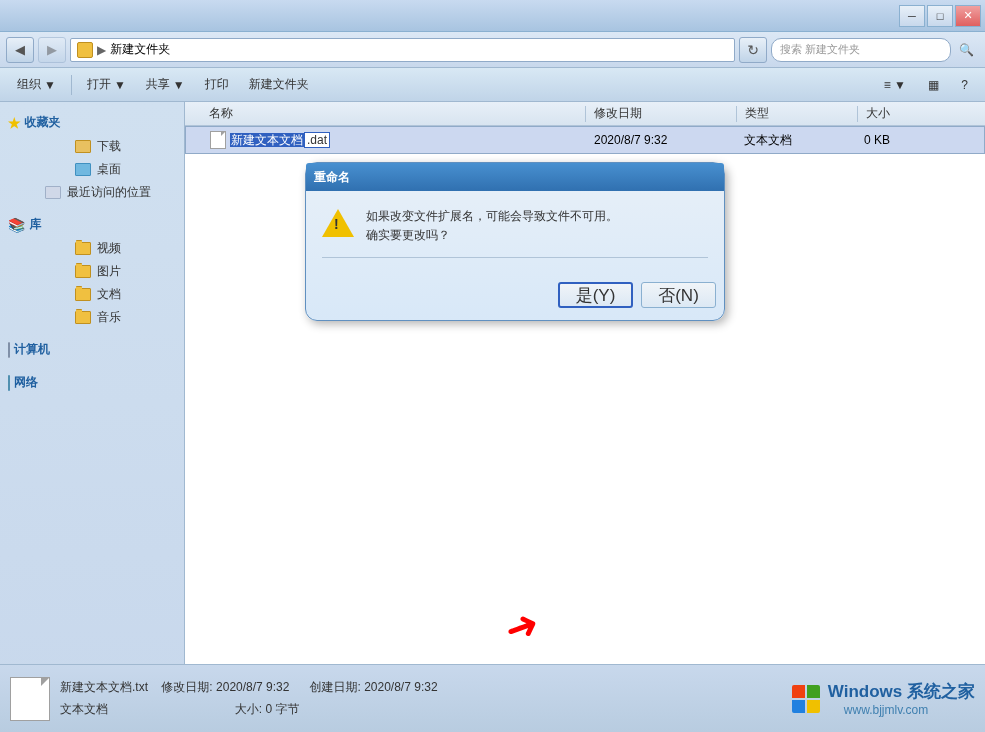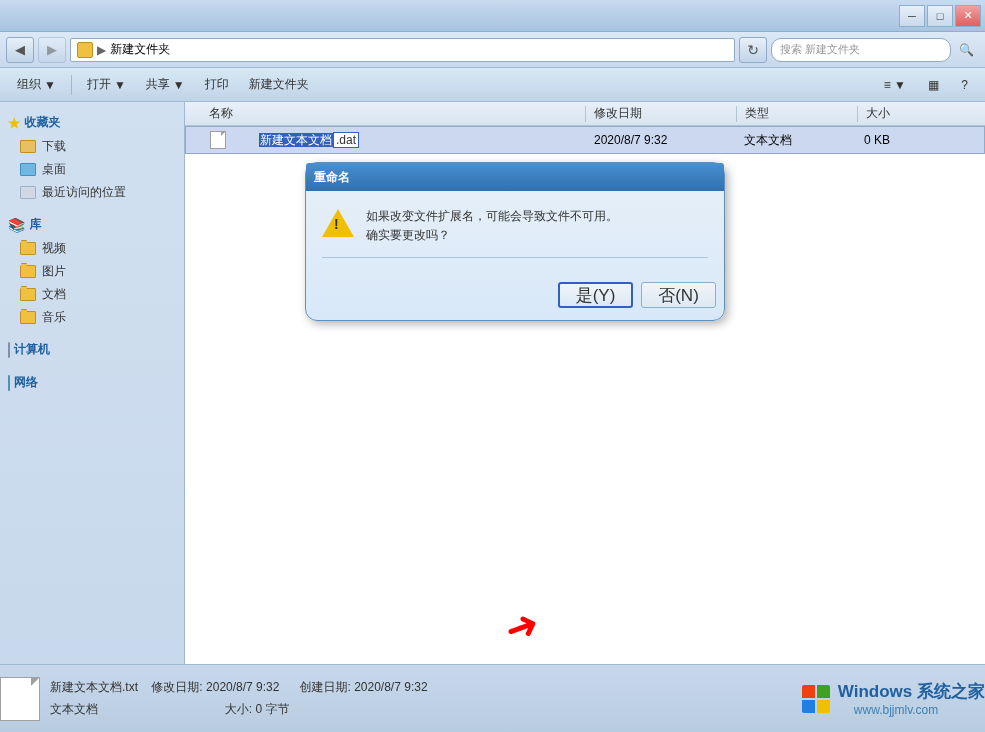--- a/index.html
+++ b/index.html
@@ -170,20 +170,21 @@
       gap: 4px;
     }
     .sidebar-item {
       display: flex;
       align-items: center;
       padding: 3px 8px 3px 20px;
       cursor: pointer;
       gap: 6px;
       font-size: 12px;
       color: #333;
+      justify-content: center;
     }
     .sidebar-icon {
       width: 16px; height: 16px;
       display: flex; align-items: center; justify-content: center;
       flex-shrink: 0;
     }
     
     .star-icon { color: #f0c000; font-size: 14px; }
     
     .folder-yellow { width: 16px; height: 13px; background: #f0c040; border: 1px solid #c09020; border-radius: 1px; position: relative; }
@@ -237,21 +238,20 @@
     .file-icon::after {
       content: '';
       position: absolute;
       top: 0; right: 0;
       width: 0; height: 0;
       border-left: 4px solid #a0a0a0;
       border-bottom: 4px solid transparent;
     }
     .file-name-text {
       font-size: 12px;
-      margin-left: 29px;
     }
     .file-name-highlight {
       background: #3060c0;
       color: white;
       padding: 0 1px;
     }
     .file-name-ext-edit {
       background: white;
       border: 1px solid #3060c0;
       color: #333;
@@ -362,21 +362,21 @@
     .bottom-bar {
       position: absolute;
       bottom: 0;
       left: 0;
       right: 0;
       height: 68px;
       background: linear-gradient(to bottom, #c8d8ec, #b8cce0);
       border-top: 1px solid #a0b8d0;
       display: flex;
       align-items: center;
-      padding: 0 0;
+      padding: 0 10px;
       gap: 10px;
     }
     .bottom-file-icon {
       width: 40px; height: 44px;
       background: white;
       border: 1px solid #a0a0a0;
       position: relative;
       flex-shrink: 0;
     }
     .bottom-file-icon::after {

